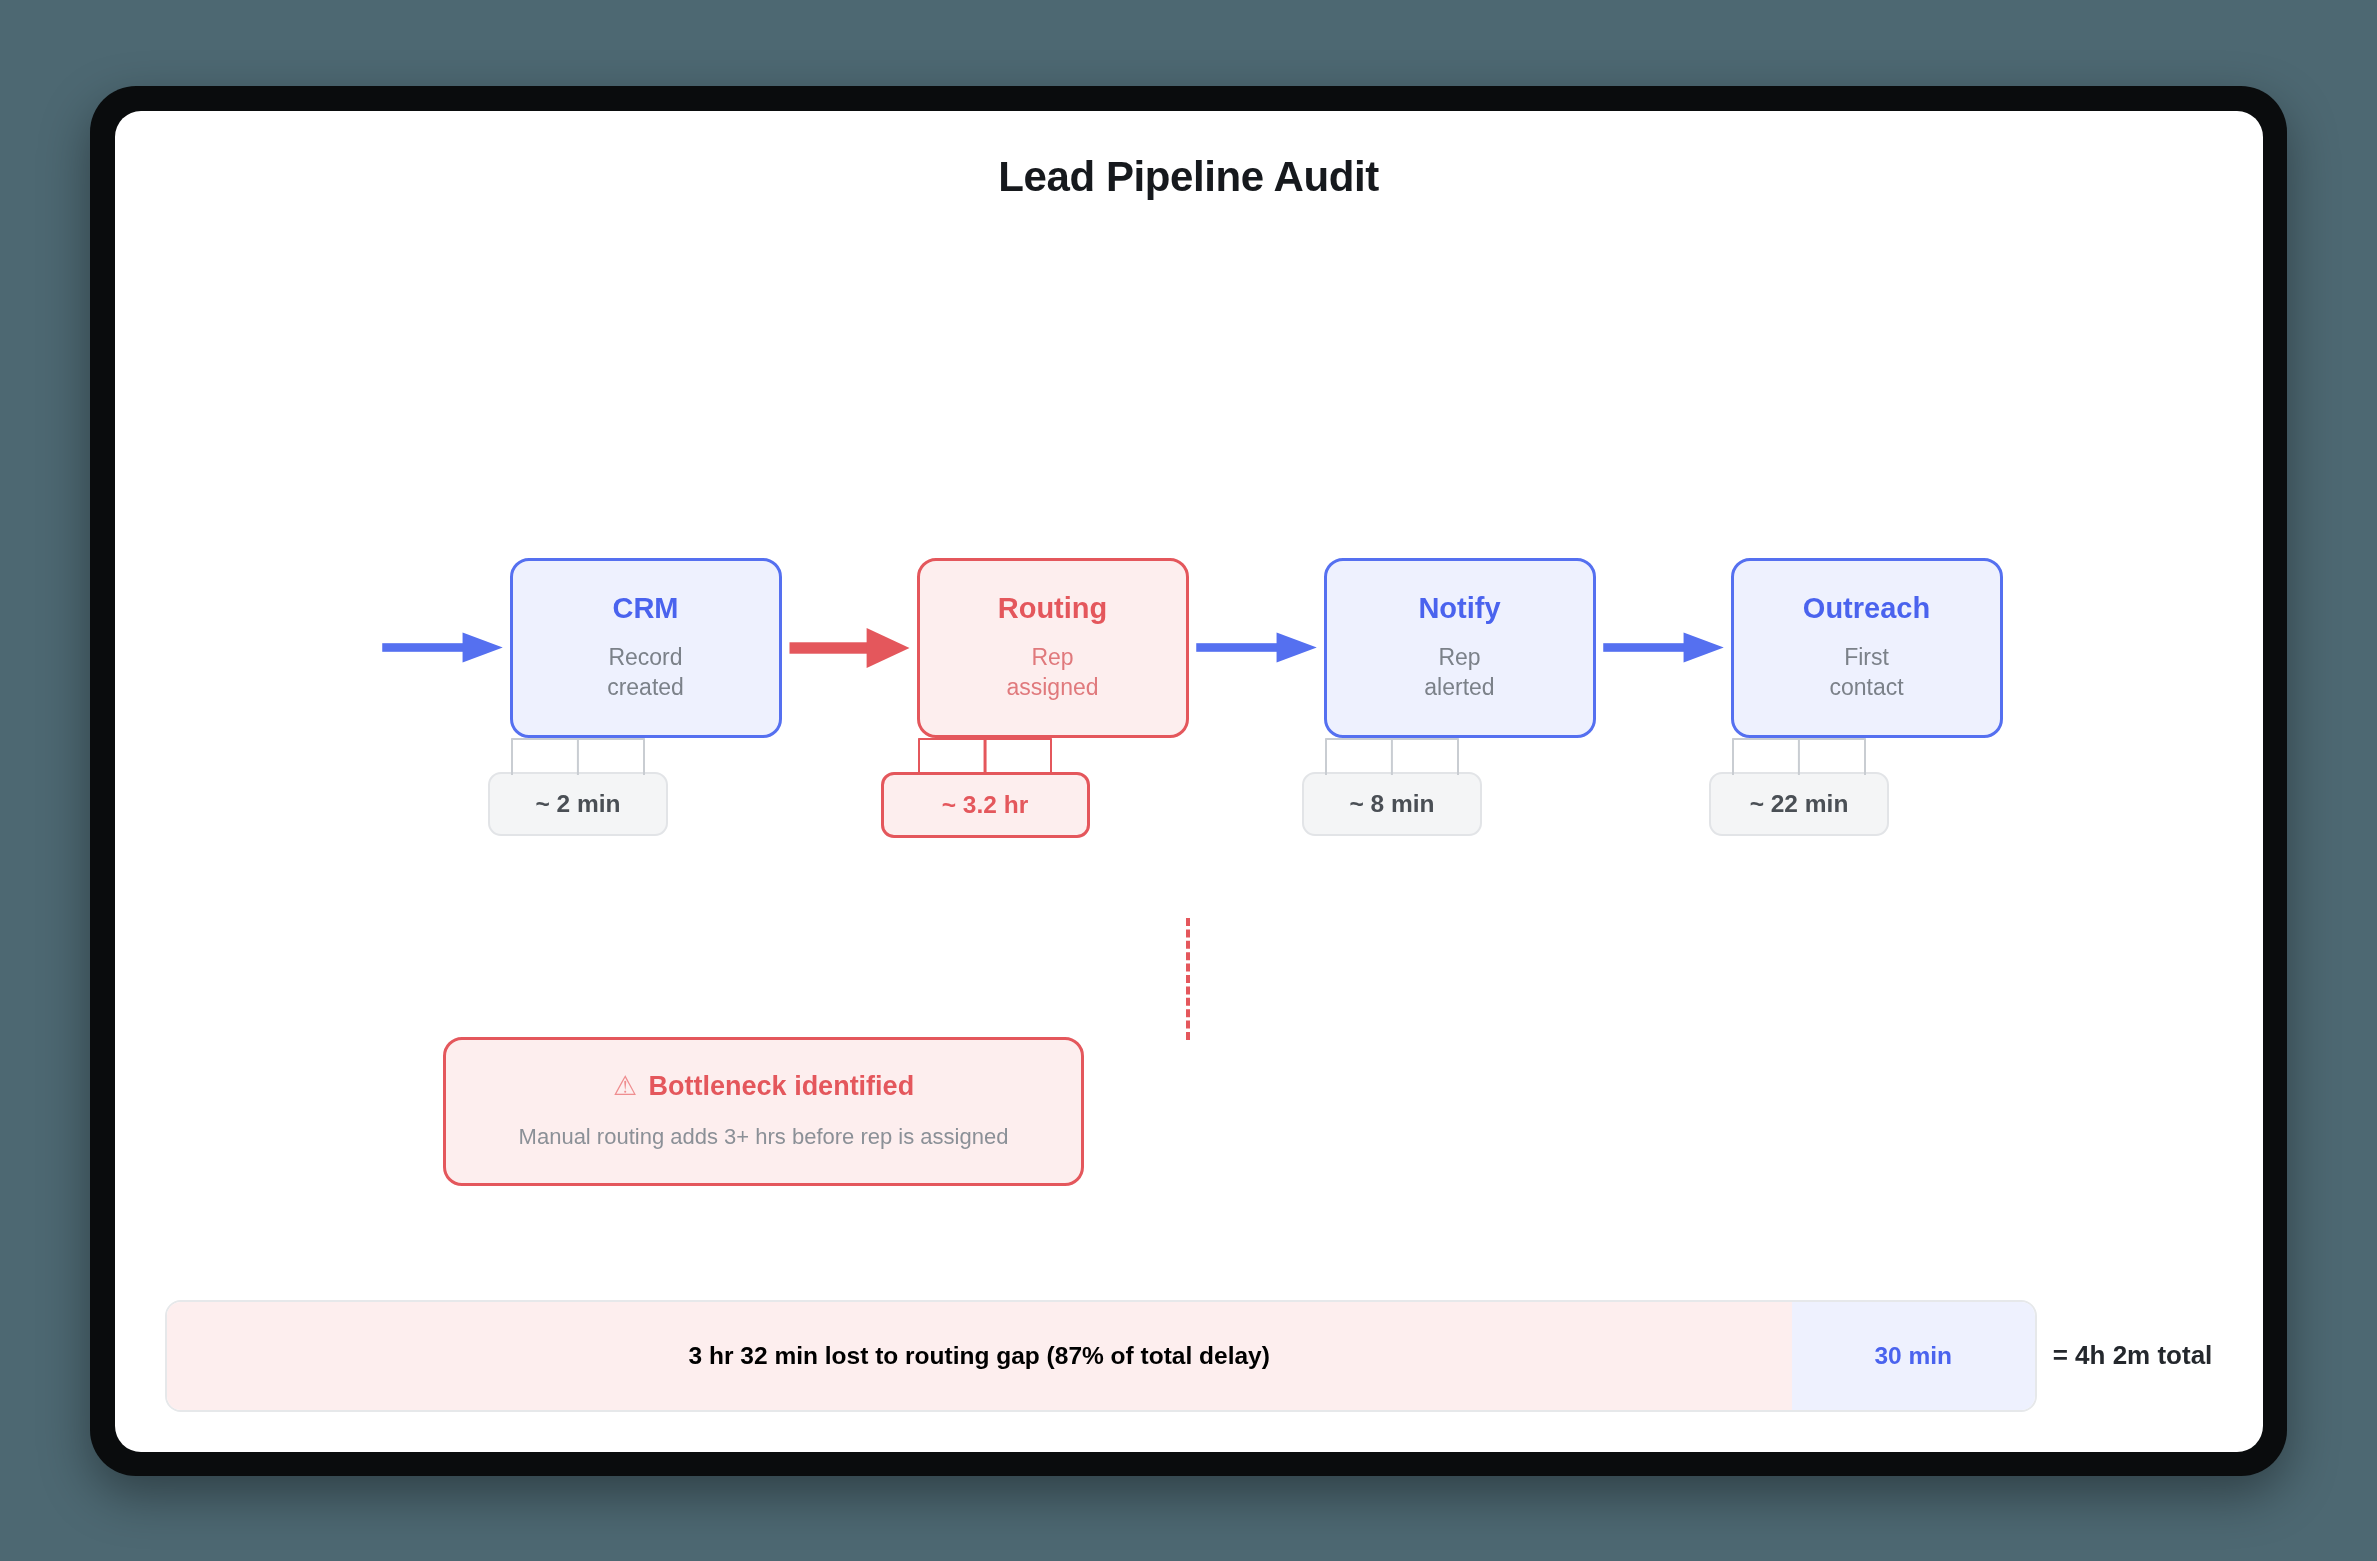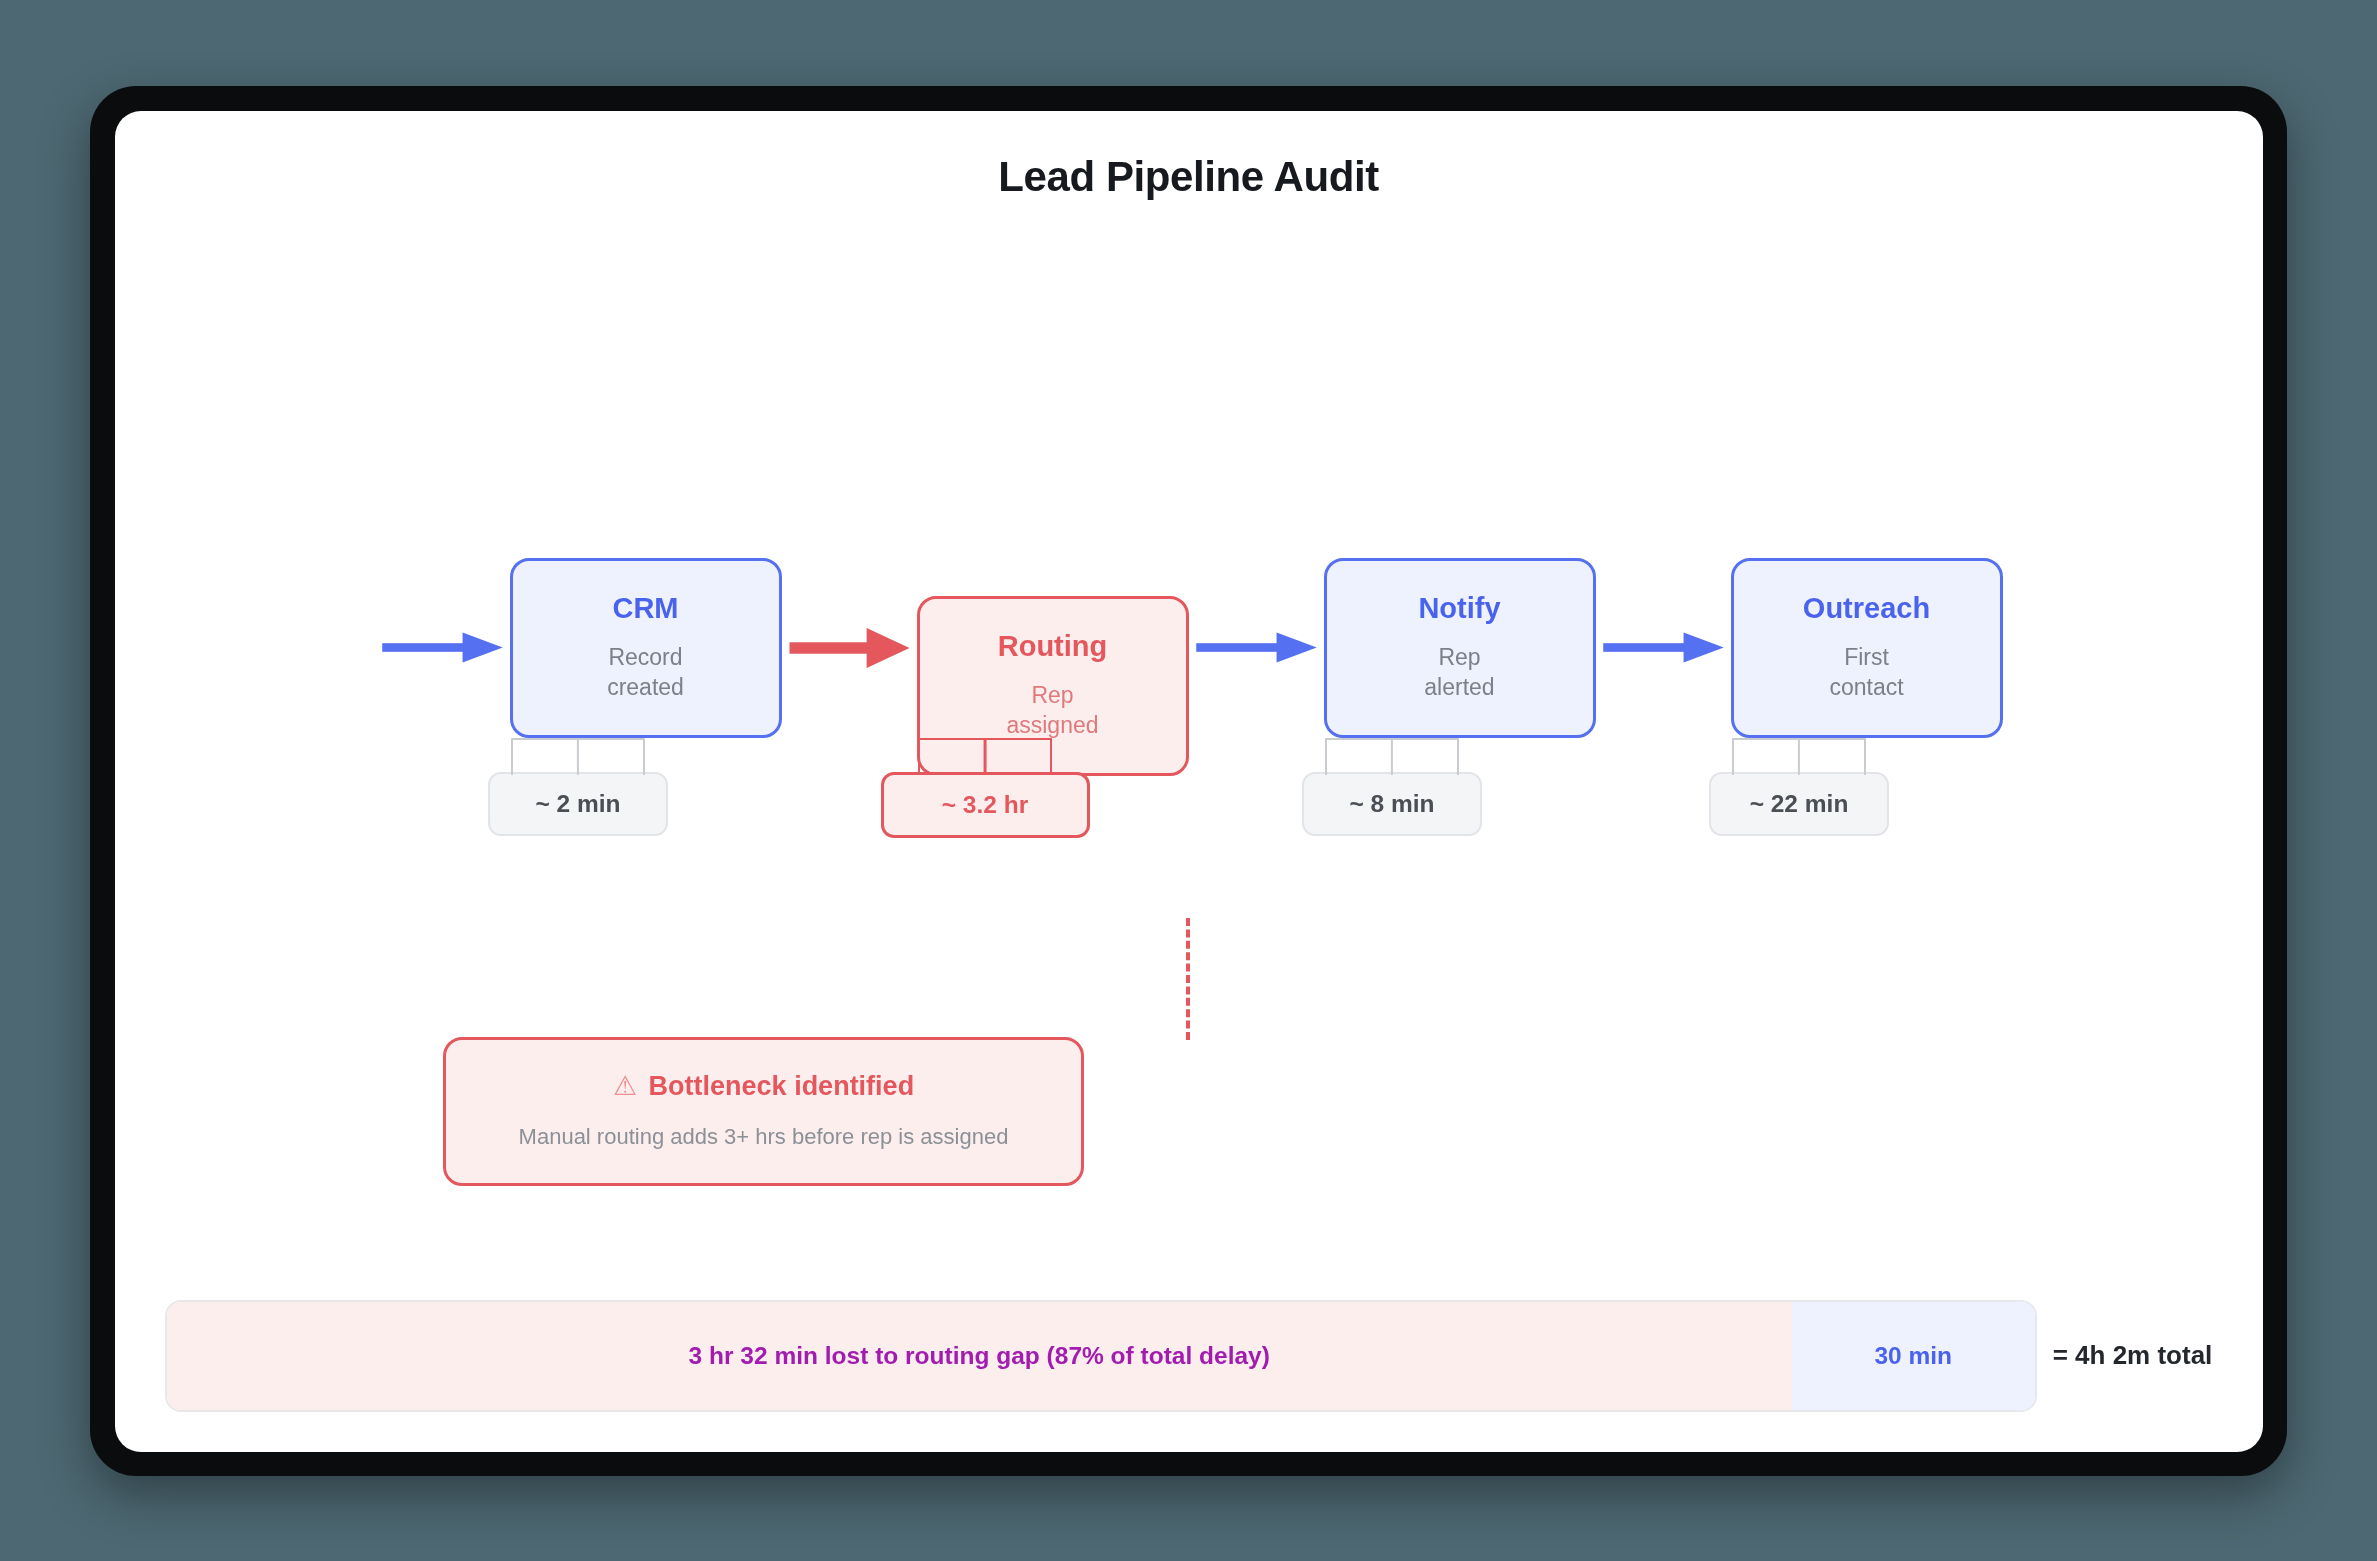--- a/index.html
+++ b/index.html
@@ -85,21 +85,20 @@
     display: flex;
     flex-direction: column;
     align-items: center;
     justify-content: center;
     text-align: center;
   }
 
   .stage-box.alert {
     border-color: #e4575c;
     background: #fdeeee;
-    margin-top: 38px;
   }
 
   .stage-name {
     font-size: 29px;
     font-weight: bold;
     color: #4a63ee;
     line-height: 1.1;
   }
 
   .stage-box.alert .stage-name { color: #e4575c; }
@@ -281,21 +280,21 @@
     display: flex;
     align-items: center;
     justify-content: center;
     font-size: 24.5px;
     font-weight: bold;
     white-space: nowrap;
   }
 
   .seg-lost {
     background: #fdeeee;
-    color: #a21caf;
+    color: #000000;
   }
 
   .seg-kept {
     background: #eef1fe;
     color: #4a63ee;
   }
 
   .summary-total {
     font-size: 26px;
     font-weight: bold;

